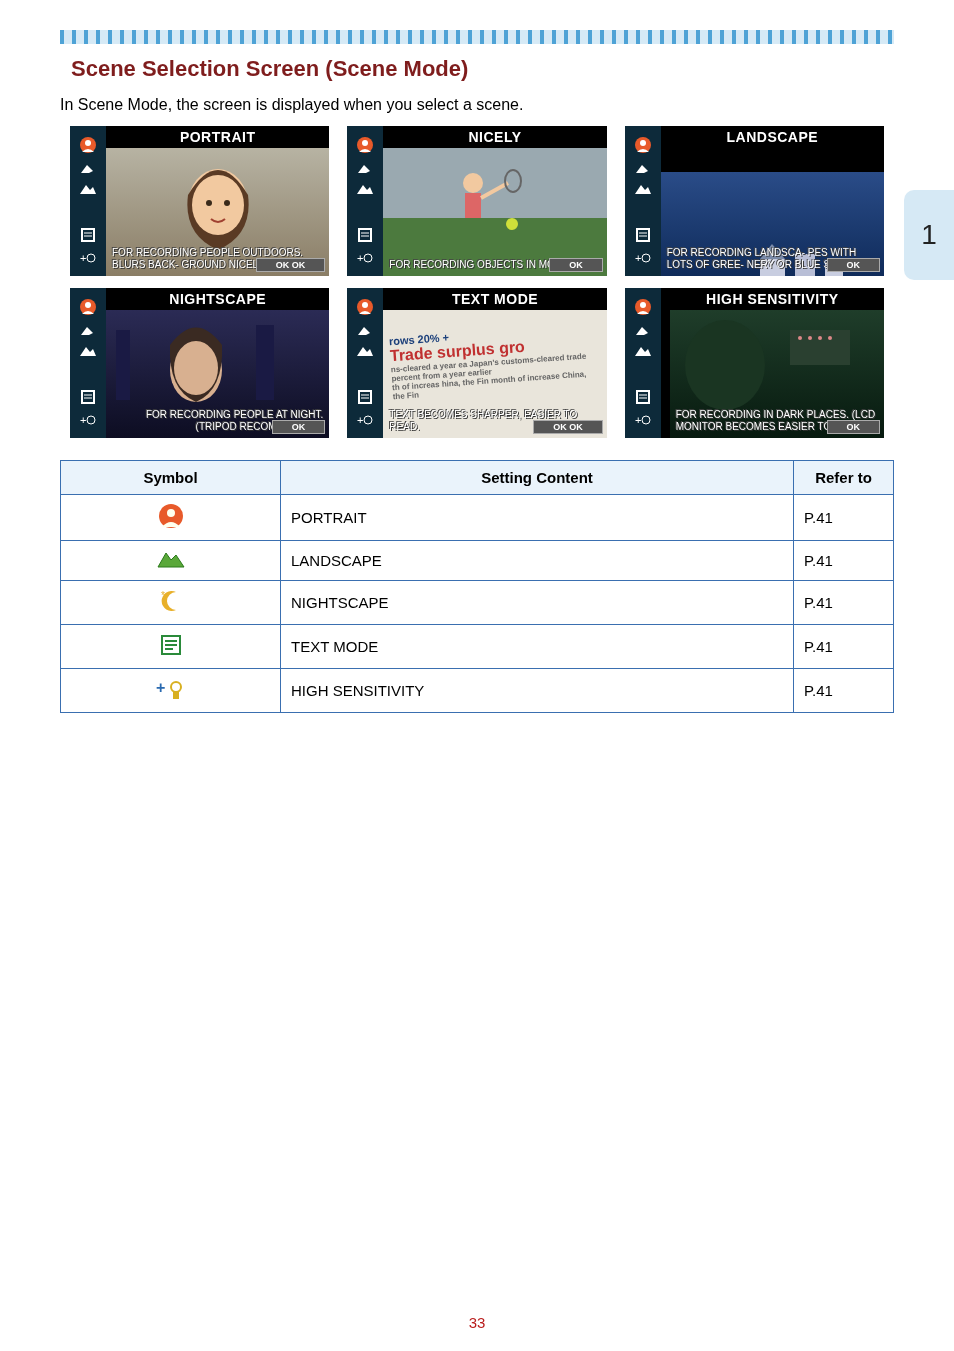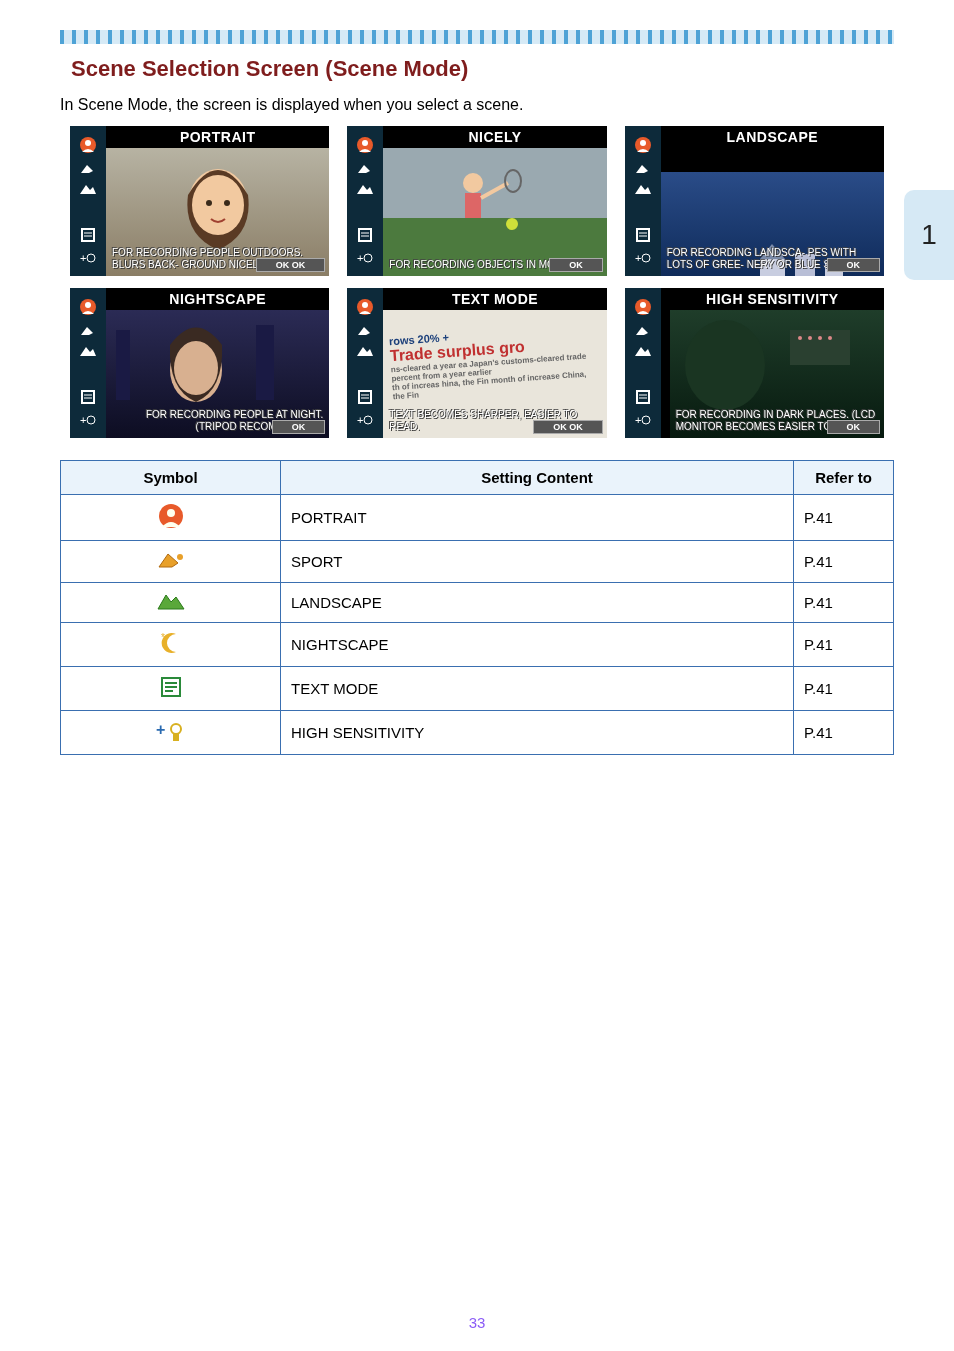--- a/index.html
+++ b/index.html
@@ -142,21 +142,21 @@
     font-weight: bold;
     text-align: center;
   }
   table.sym-table td.sym { text-align: center; width: 220px; }
   table.sym-table td.ref { width: 100px; }
   .page-num {
     position: absolute;
     bottom: 20px;
     left: 0; right: 0;
     text-align: center;
-    color: #8b5cf6;
+    color: #b91c1c;
     font-size: 15px;
   }
 </style>
 </head>
 <body>
 
 <div class="page">
   <div class="diamond-border"></div>
 
   <div class="section-title">Scene Selection Screen (Scene Mode)</div>
@@ -435,30 +435,20 @@
               <circle cx="13" cy="13" r="12" fill="#e85a2a"></circle>
               <circle cx="13" cy="10" r="4" fill="#ffe"></circle>
               <path d="M4 24 Q13 14 22 24" fill="#ffe"></path>
             </svg>
         </td>
         <td>PORTRAIT</td>
         <td class="ref">P.41</td>
       </tr>
       <tr>
         <td class="sym">
-          <svg width="30" height="22">
-              <path d="M3 18 L12 5 L22 14 L16 18 Z" fill="#e8a02a" stroke="#b06a10"></path>
-              <circle cx="24" cy="8" r="3" fill="#e8a02a"></circle>
-            </svg>
-        </td>
-        <td>SPORT</td>
-        <td class="ref">P.41</td>
-      </tr>
-      <tr>
-        <td class="sym">
           <svg width="30" height="20">
               <path d="M2 18 L10 4 L15 11 L20 6 L28 18 Z" fill="#5aa83a" stroke="#2a7a1a"></path>
             </svg>
         </td>
         <td>LANDSCAPE</td>
         <td class="ref">P.41</td>
       </tr>
       <tr>
         <td class="sym">
           <svg width="26" height="24">

